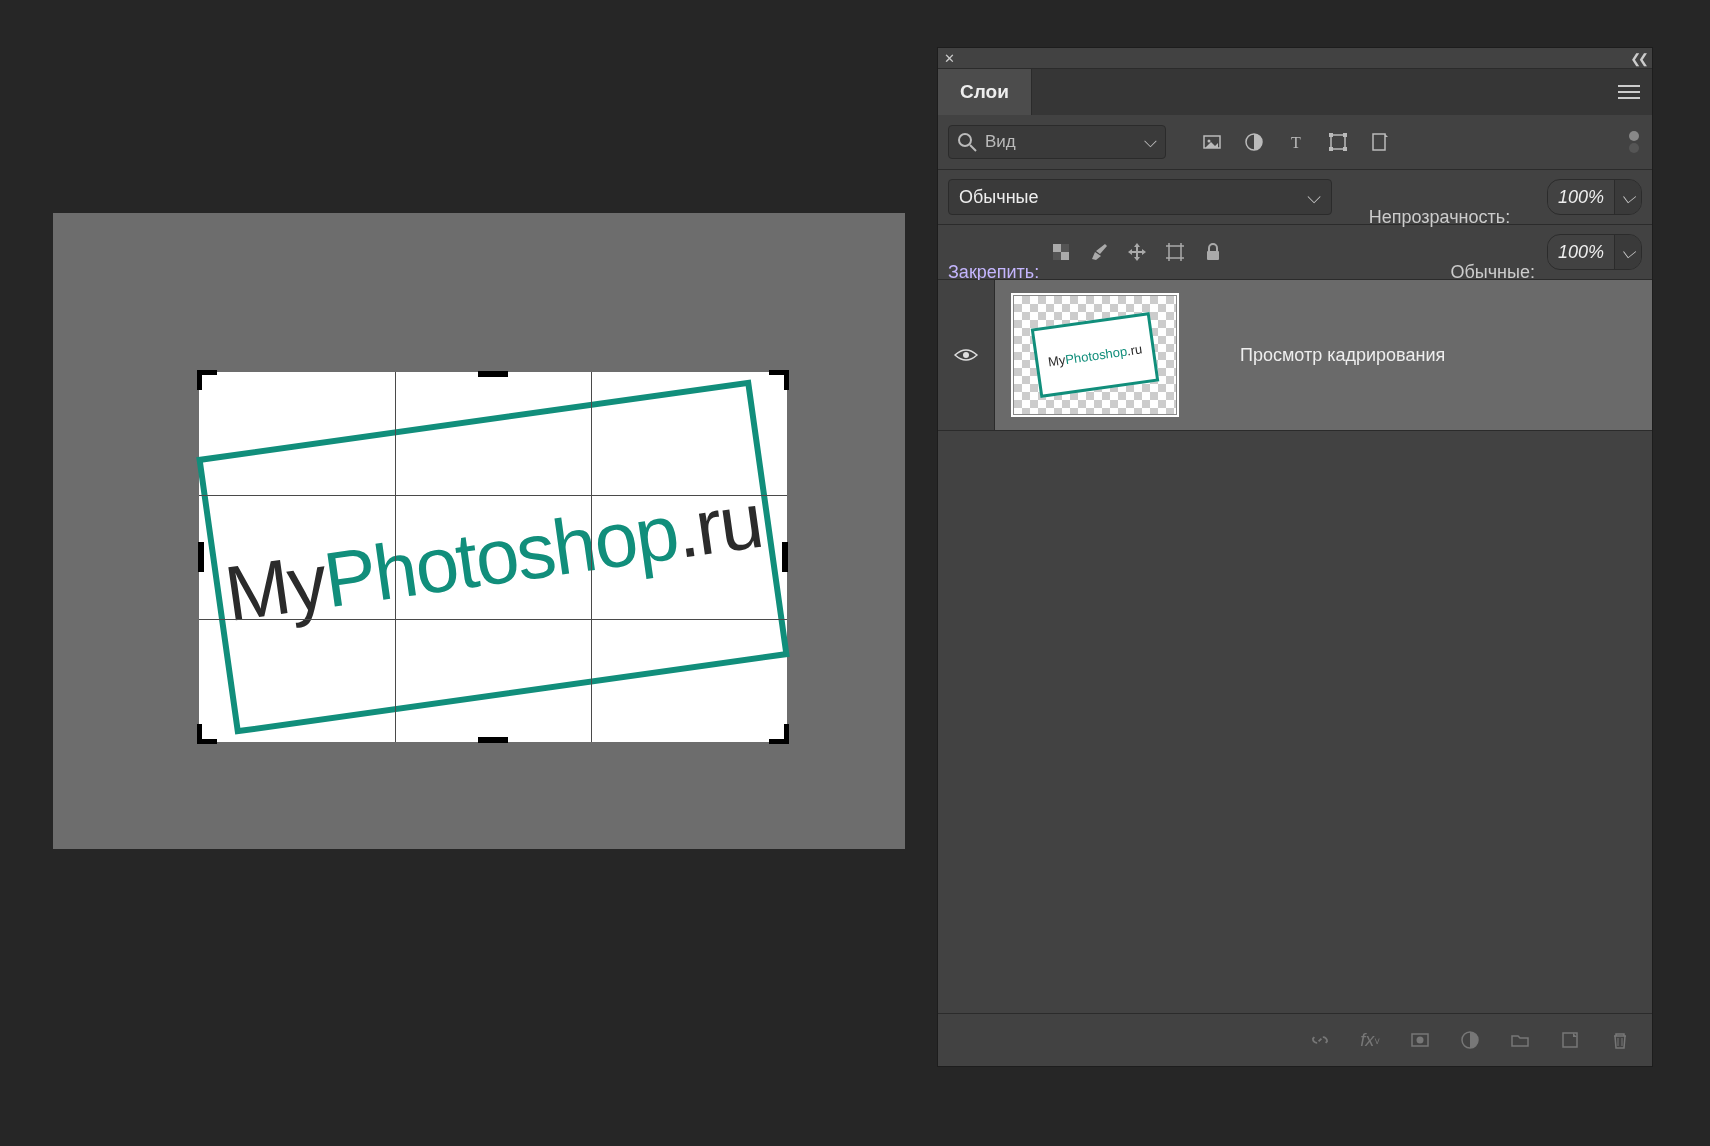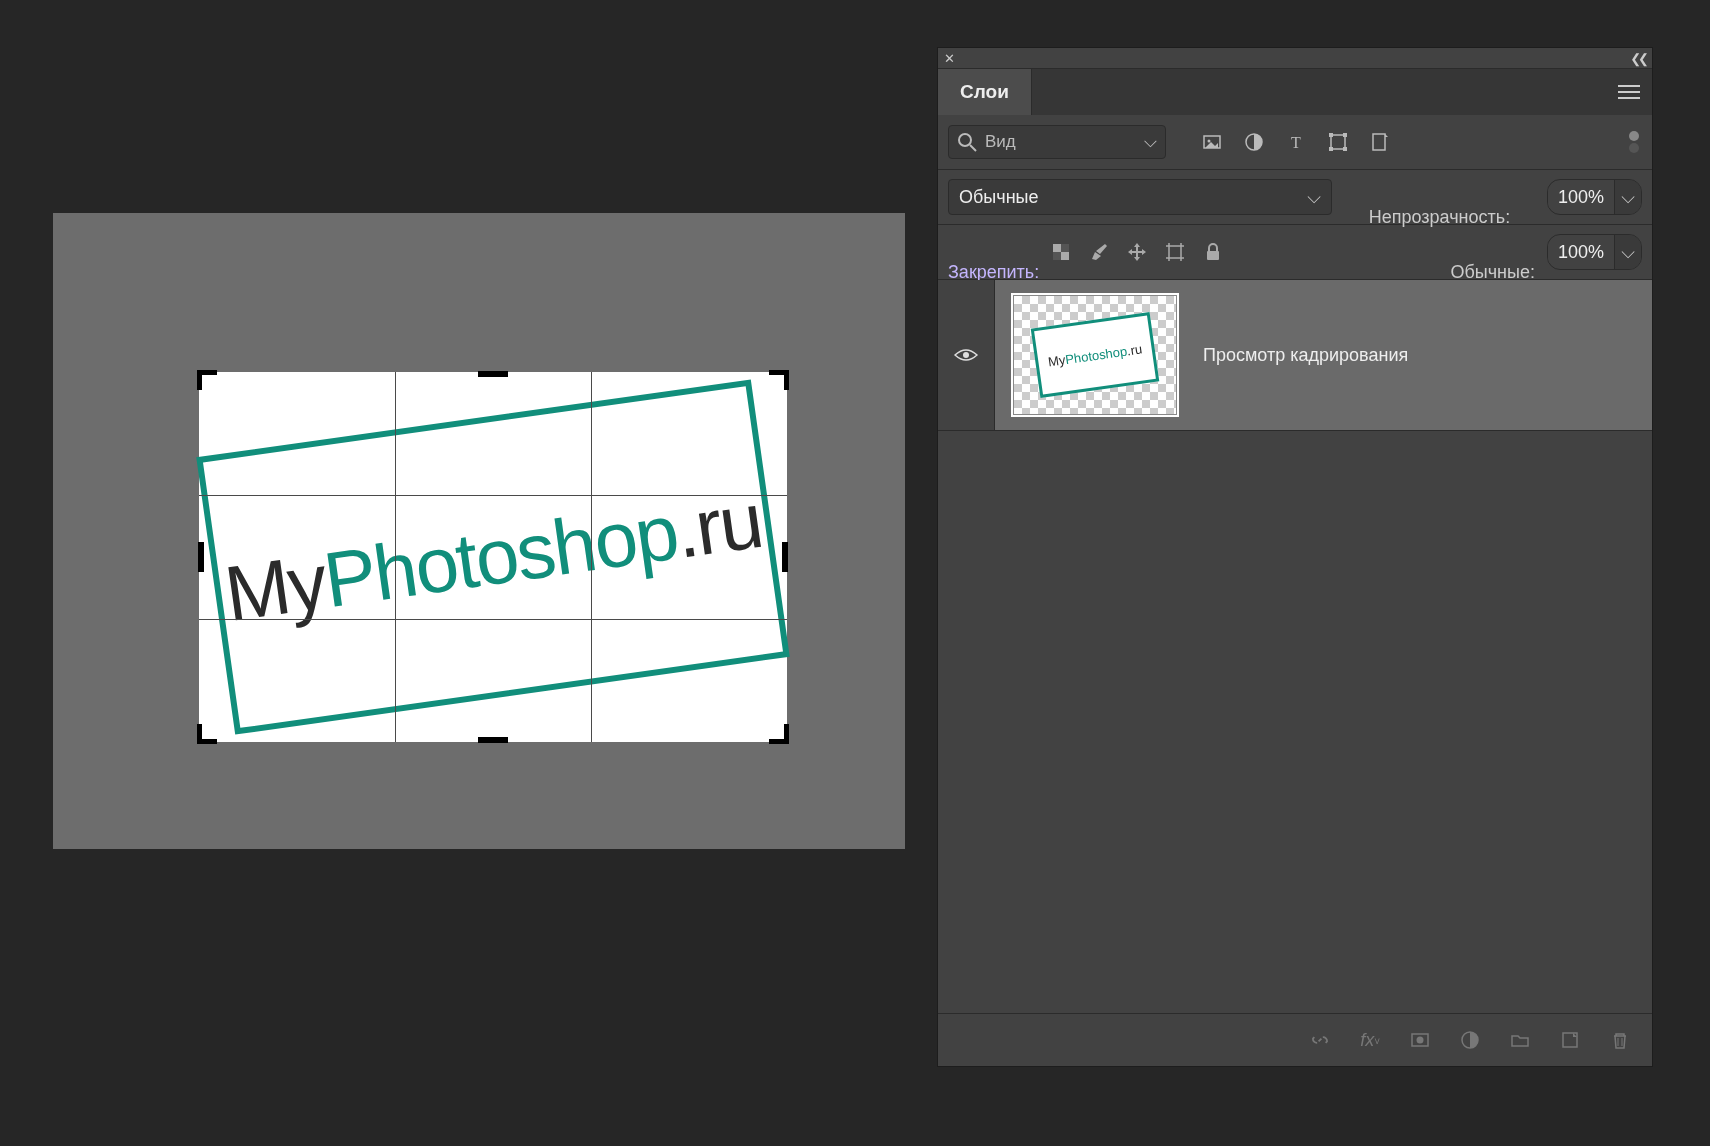--- a/index.html
+++ b/index.html
@@ -121,20 +121,21 @@
   }
   .select.blend { width: 362px; }
   .select .chev { margin-left: auto; color:#ccc; }
   .label { color: #ccc; margin-top: 40px; }
   .pct-box {
     display:flex; align-items:center;
     height:34px;
     border:1px solid #2b2b2b;
     border-radius:13px;
     overflow:hidden;
+    font-style:italic;
   }
   .pct-box .val { padding:0 10px; color:#eee; background:#424242; }
   .pct-box .chev { width:26px; display:flex; align-items:center; justify-content:center; background:#3a3a3a; border-left:1px solid #2b2b2b; color:#ccc; height:100%; }
   .lock-icons { display:flex; gap:18px; color:#aaa; align-items:center; }
   .layers {
     flex: 1;
     overflow: auto;
     background: #424242;
   }
   .layer {
@@ -185,21 +186,21 @@
   }
   .thumb .mini .teal { color:#118e7b; }
   .thumb.plain {
     width: 80px; height: 66px;
     background:#eee;
     border:1px solid #888;
     display:flex; flex-direction:column;
   }
   .thumb.plain .top { flex:2.3; background:#fff; border-bottom:2px solid #555; }
   .thumb.plain .bot { flex:1; background:#ddd; }
-  .layer-name { color:#eee; font-size:18px; }
+  .layer-name { color:#eee; font-size:18px;margin-left:37px; }
   .panel-footer {
     height: 52px;
     border-top: 1px solid #2b2b2b;
     display:flex; align-items:center; justify-content:flex-end;
     gap: 30px;
     padding: 0 22px;
     color:#777;
   }
   .panel-footer svg { display:block; }
   .ico { width:20px; height:20px; }

